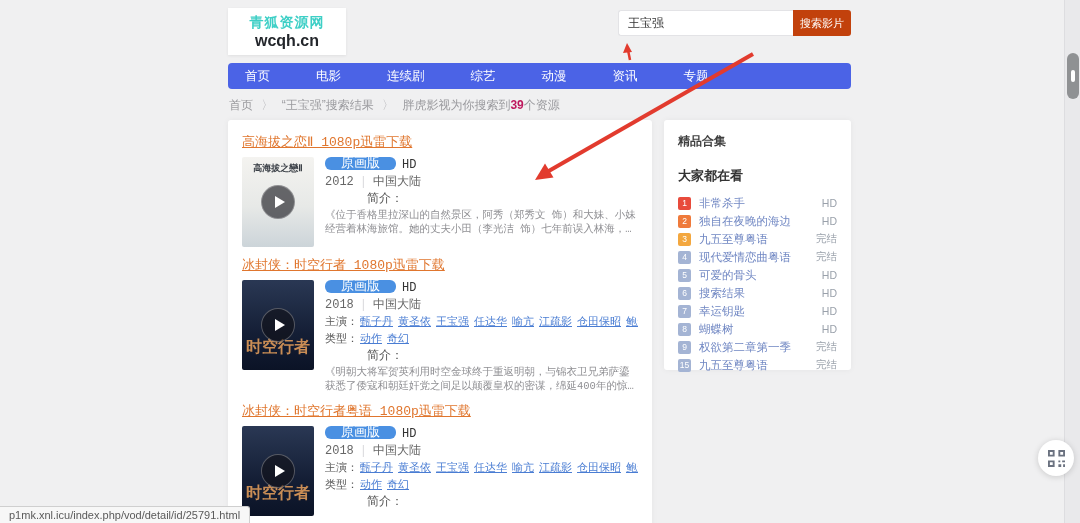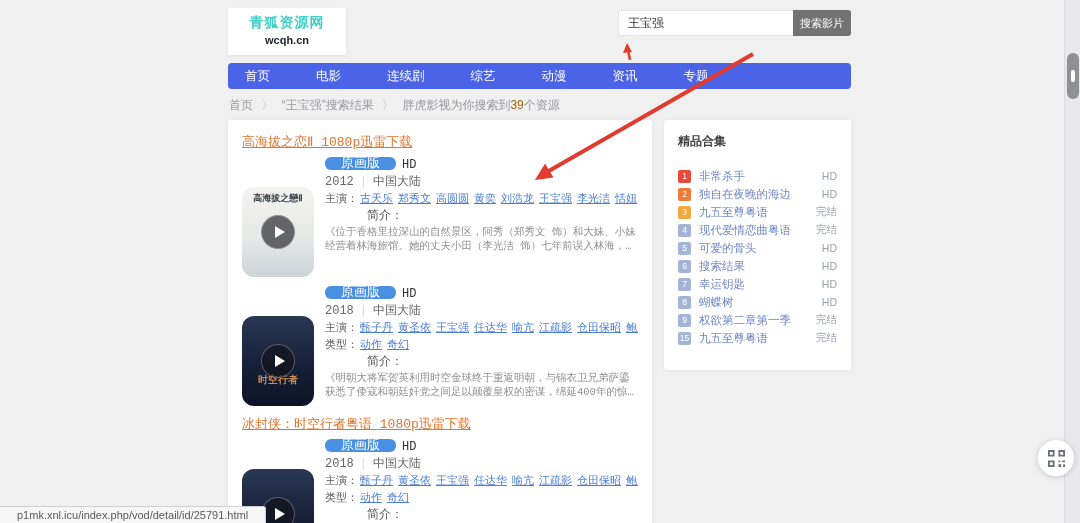--- a/index.html
+++ b/index.html
@@ -6,55 +6,55 @@
   html,body { width:1080px; height:523px; overflow:hidden; }
   body { background:#f0f0f1; font-family:"Liberation Sans", sans-serif; position:relative; }
   .shell { position:relative; width:1080px; height:523px; }
   .content { position:absolute; left:228px; top:0; width:623px; }
 
   
   .header { position:relative; height:63px; padding-top:8px; }
   .logo-box { width:118px; height:47px; background:#fff; box-shadow:0 1px 3px rgba(0,0,0,.07);
               display:flex; flex-direction:column; align-items:center; justify-content:center; cursor:pointer; }
   .logo-cn { color:#3ecfc6; font-size:14px; font-weight:bold; letter-spacing:1px; }
-  .logo-en { color:#23262b; font-size:11px; font-weight:bold; line-height:17px; }
+  .logo-en { color:#23262b; font-size:16px; font-weight:bold; line-height:17px; }
   .search-group { position:absolute; right:0; top:10px; display:flex; }
   .search-input { width:175px; height:26px; border:1px solid #e3e3e6; border-right:none; background:#fff;
                   padding:0 9px; font-size:12px; color:#333; outline:none; border-radius:3px 0 0 3px;
                   font-family:"Liberation Sans", sans-serif; }
-  .search-btn { width:58px; height:26px; background:#737373; color:#fff; border:none; font-size:11px;
+  .search-btn { width:58px; height:26px; background:#c2410c; color:#fff; border:none; font-size:11px;
                 border-radius:0 3px 3px 0; cursor:pointer; font-family:"Liberation Sans", sans-serif; }
 
   
   .nav { height:26px; background:#4b63e6; border-radius:4px; display:flex; align-items:center;
          padding:0 17px; gap:46px; }
   .nav-item { color:#fff; font-size:12.5px; text-decoration:none; cursor:pointer; white-space:nowrap; }
 
   
   .breadcrumb { margin:8px 0 6px 1px; font-size:12px; color:#9a9a9e; }
   .bsep { margin:0 5px; color:#b5b5b9; }
-  .bc-count { color:#a16207; font-weight:normal; }
+  .bc-count { color:#be185d; font-weight:bold; }
 
   
   .main-row { display:flex; gap:12px; align-items:flex-start; }
   .card { background:#fff; border-radius:3px; box-shadow:0 0 6px rgba(0,0,0,.05); }
   .results-card { width:424px; min-height:600px; padding:13px 14px; }
   .side-card { width:187px; height:250px; padding:13px 14px; }
 
   
   .result-item { margin-bottom:9px;font-family:Liberation Mono, monospace; }
   .result-title { display:inline-block; color:#e0762e; font-size:13px; text-decoration:underline;
                   margin-bottom:6px; cursor:pointer; }
   .result-body { display:flex; }
-  .poster { position:relative; width:72px; height:90px; border-radius:12px; overflow:hidden; flex:none;
-            margin-right:11px; cursor:pointer;margin-top:30px; }
+  .poster { position:relative; width:72px; height:90px; border-radius:2px; overflow:hidden; flex:none;
+            margin-right:11px; cursor:pointer; }
   .poster.light { background:linear-gradient(180deg,#f4f3f0 0%,#e7e9e7 55%,#ccd4d9 100%); }
   .poster.light .poster-text { color:#3a3f46; top:5px; font-size:9px; font-weight:bold; }
   .poster.dark { background:linear-gradient(180deg,#2a3854 0%,#141e35 60%,#0b1326 100%); }
-  .poster.dark .poster-text { color:#c98d55; top:57px; font-size:10px; font-weight:bold; }
+  .poster.dark .poster-text { color:#c98d55; top:57px; font-size:16px; font-weight:bold; }
   .poster-text { position:absolute; left:0; right:0; text-align:center; }
   .play { position:absolute; left:50%; top:50%; transform:translate(-50%,-50%); width:34px; height:34px;
           border-radius:50%; background:rgba(18,18,24,.62); border:1px solid rgba(255,255,255,.28);
           display:flex; align-items:center; justify-content:center; cursor:pointer; }
   .tri { width:0; height:0; border-left:10px solid #fff; border-top:6px solid transparent;
          border-bottom:6px solid transparent; margin-left:3px; }
 
   .info { flex:1; min-width:0; }
   .mrow { line-height:15px; margin-bottom:2px; font-size:12px; color:#555; }
   .badge { display:inline-block; background:#4a90e2; color:#fff; font-size:13px; line-height:13px;
@@ -89,21 +89,21 @@
               border-radius:7px; cursor:grab; }
   .sb-dash { position:absolute; left:4px; top:17px; width:4px; height:12px; background:#fff;
              border-radius:2px; }
 
   
   .qr-fab { position:absolute; left:1038px; top:440px; width:36px; height:36px; border-radius:50%;
             background:#fff; box-shadow:0 1px 6px rgba(0,0,0,.16); display:flex; align-items:center;
             justify-content:center; cursor:pointer; z-index:45; }
 
   
-  .url-tip { position:absolute; left:0; bottom:0; height:17px; line-height:16px; padding:0 17px;
+  .url-tip { position:absolute; left:0; bottom:0; height:17px; line-height:16px; padding:0 9px;
              background:#f7f7f7; border:1px solid #cfcfcf; border-left:none; border-bottom:none;
              border-top-right-radius:3px; font-size:11px; color:#5a5a5a; z-index:60; }
 </style>
 </head>
 <body>
 
 <div class="shell">
   <div class="content">
 
     <div class="header">
@@ -140,26 +140,25 @@
           <div class="result-item"><a class="result-title">高海拔之恋Ⅱ_1080p迅雷下载</a><div class="result-body">
               <div class="poster light">
                 <div class="poster-text">高海拔之戀Ⅱ</div>
                 <div class="play">
                   <div class="tri"></div>
                 </div>
               </div>
               <div class="info">
                 <div class="mrow"><span class="badge">原画版</span><span class="hd">HD</span></div>
                 <div class="mrow"><span class="yr">2012</span><span class="sep">|</span><span class="rg">中国大陆</span></div>
-                <div class="mrow links"><span class="lbl">主演：</span><a class="alink">古天乐</a><a class="alink">郑秀文</a><a class="alink">高圆圆</a><a class="alink">黄奕</a><a class="alink">刘浩龙</a><a class="alink">王宝强</a><a class="alink">李光洁</a><a class="alink">恬妞</a></div>
                 <div class="mrow lbl2">简介：</div>
                 <div class="desc">《位于香格里拉深山的自然景区，阿秀（郑秀文 饰）和大妹、小妹经营着林海旅馆。她的丈夫小田（李光洁 饰）七年前误入林海，生死不明，但阿秀始终没有放弃寻找的希望。</div>
               </div>
             </div></div>
-          <div class="result-item"><div class="result-body">
+          <div class="result-item"><a class="result-title">冰封侠：时空行者_1080p迅雷下载</a><div class="result-body">
               <div class="poster dark">
                 <div class="poster-text">时空行者</div>
                 <div class="play">
                   <div class="tri"></div>
                 </div>
               </div>
               <div class="info">
                 <div class="mrow"><span class="badge">原画版</span><span class="hd">HD</span></div>
                 <div class="mrow"><span class="yr">2018</span><span class="sep">|</span><span class="rg">中国大陆</span></div>
                 <div class="mrow links"><span class="lbl">主演：</span><a class="alink">甄子丹</a><a class="alink">黄圣依</a><a class="alink">王宝强</a><a class="alink">任达华</a><a class="alink">喻亢</a><a class="alink">江疏影</a><a class="alink">仓田保昭</a><a class="alink">鲍起静</a></div>
@@ -180,20 +179,21 @@
                 <div class="mrow"><span class="yr">2018</span><span class="sep">|</span><span class="rg">中国大陆</span></div>
                 <div class="mrow links"><span class="lbl">主演：</span><a class="alink">甄子丹</a><a class="alink">黄圣依</a><a class="alink">王宝强</a><a class="alink">任达华</a><a class="alink">喻亢</a><a class="alink">江疏影</a><a class="alink">仓田保昭</a><a class="alink">鲍起静</a></div>
                 <div class="mrow links"><span class="lbl">类型：</span><a class="alink">动作</a><a class="alink">奇幻</a></div>
                 <div class="mrow lbl2">简介：</div>
               </div>
             </div></div>
         </div>
 
       <div class="card side-card">
         <div class="side-title">精品合集</div>
+        <div class="side-sub">大家都在看</div>
         <div>
             <div class="rrow">
               <span class="rbadge" style="background: rgb(232, 75, 60);">1</span>
               <a class="rtitle">非常杀手</a>
               <span class="rstat">HD</span>
             </div>
             <div class="rrow">
               <span class="rbadge" style="background: rgb(239, 122, 59);">2</span>
               <a class="rtitle">独自在夜晚的海边</a>
               <span class="rstat">HD</span>

